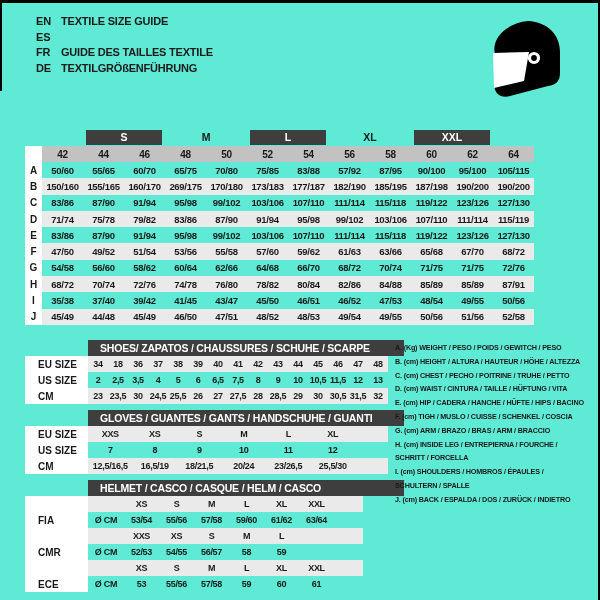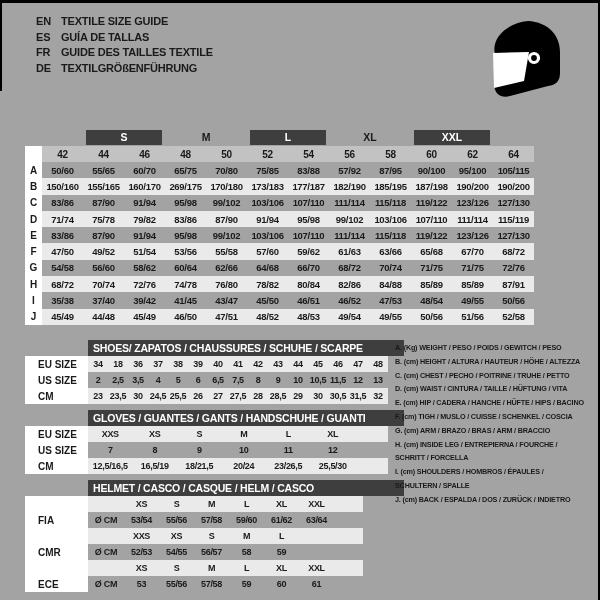--- a/index.html
+++ b/index.html
@@ -1,16 +1,16 @@
 <!DOCTYPE html>
 <html><head>
 <meta charset="utf-8">
 <style>
   html,body{margin:0;padding:0;background:#fff;}
-  .page{width:600px;height:600px;position:relative;background:#a3a3a3;box-sizing:border-box;
+  .page{width:600px;height:600px;position:relative;background:#5eead4;box-sizing:border-box;
         border-top:3px solid #000;border-right:2px solid #000;overflow:hidden;
         font-family:"Liberation Sans",sans-serif;font-weight:700;color:#1a1a1a;}
   .left-border-seg{position:absolute;left:0;top:0;width:2px;height:88px;background:#000;}
 
   
   .langs{position:absolute;left:36px;top:11px;}
   .lang{display:grid;grid-template-columns:25px auto;font-size:11px;line-height:15.7px;letter-spacing:-0.2px;white-space:nowrap;}
 
   
   .helmet-logo{position:absolute;left:486px;top:16px;width:76px;height:84px;}
@@ -22,21 +22,21 @@
   .grp{height:15px;line-height:15px;text-align:center;font-size:10.5px;margin:0 3px;}
   .grp.dark{background:#3e3e3e;color:#fff;}
   .mt-row.head{background:#c2c2c2;height:16px;}
   .mt-row.stripe{background:#eaeaea;}
   .mt .cell{text-align:center;font-size:9.5px;letter-spacing:-0.3px;white-space:nowrap;}
   .mt .head .cell, .mt-row.head .cell{font-size:10px;}
   .mt .letter{background:#fff;height:100%;display:flex;align-items:center;justify-content:center;font-size:10px;}
 
   
   .sec-title{position:absolute;left:88px;width:316px;height:16px;background:#3e3e3e;color:#fff;
-             font-size:10.5px;line-height:16px;padding-left:5px;box-sizing:border-box;
+             font-size:10.5px;line-height:16px;padding-left:12px;box-sizing:border-box;
              letter-spacing:-0.2px;white-space:nowrap;}
   .rows{position:absolute;left:25px;}
   .srow{display:grid;height:16px;align-items:center;}
   .srow.stripe{background:#eaeaea;}
   .srow .lbl{background:#fff;height:100%;display:flex;align-items:center;padding-left:13px;box-sizing:border-box;font-size:10px;white-space:nowrap;}
   .srow .v{text-align:center;font-size:9px;letter-spacing:-0.3px;white-space:nowrap;}
   .rows.shoes-rows .srow{grid-template-columns:63px repeat(15,20px);}
   .rows.gloves-rows .srow{grid-template-columns:63px repeat(6,44.5px) 33px;}
   .rows.helmet-rows .srow{grid-template-columns:63px 36px repeat(6,35px) 29px;}
 
@@ -50,21 +50,20 @@
 <div class="page">
   <div class="left-border-seg"></div>
 
   <div class="langs" id="langs">
       <div class="lang">
         <span class="lang-code">EN</span>
         <span class="lang-text">TEXTILE SIZE GUIDE</span>
       </div>
       <div class="lang">
         <span class="lang-code">ES</span>
-        <span class="lang-text">GUÍA DE TALLAS</span>
       </div>
       <div class="lang">
         <span class="lang-code">FR</span>
         <span class="lang-text">GUIDE DES TAILLES TEXTILE</span>
       </div>
       <div class="lang">
         <span class="lang-code">DE</span>
         <span class="lang-text">TEXTILGRÖßENFÜHRUNG</span>
       </div>
     </div>

